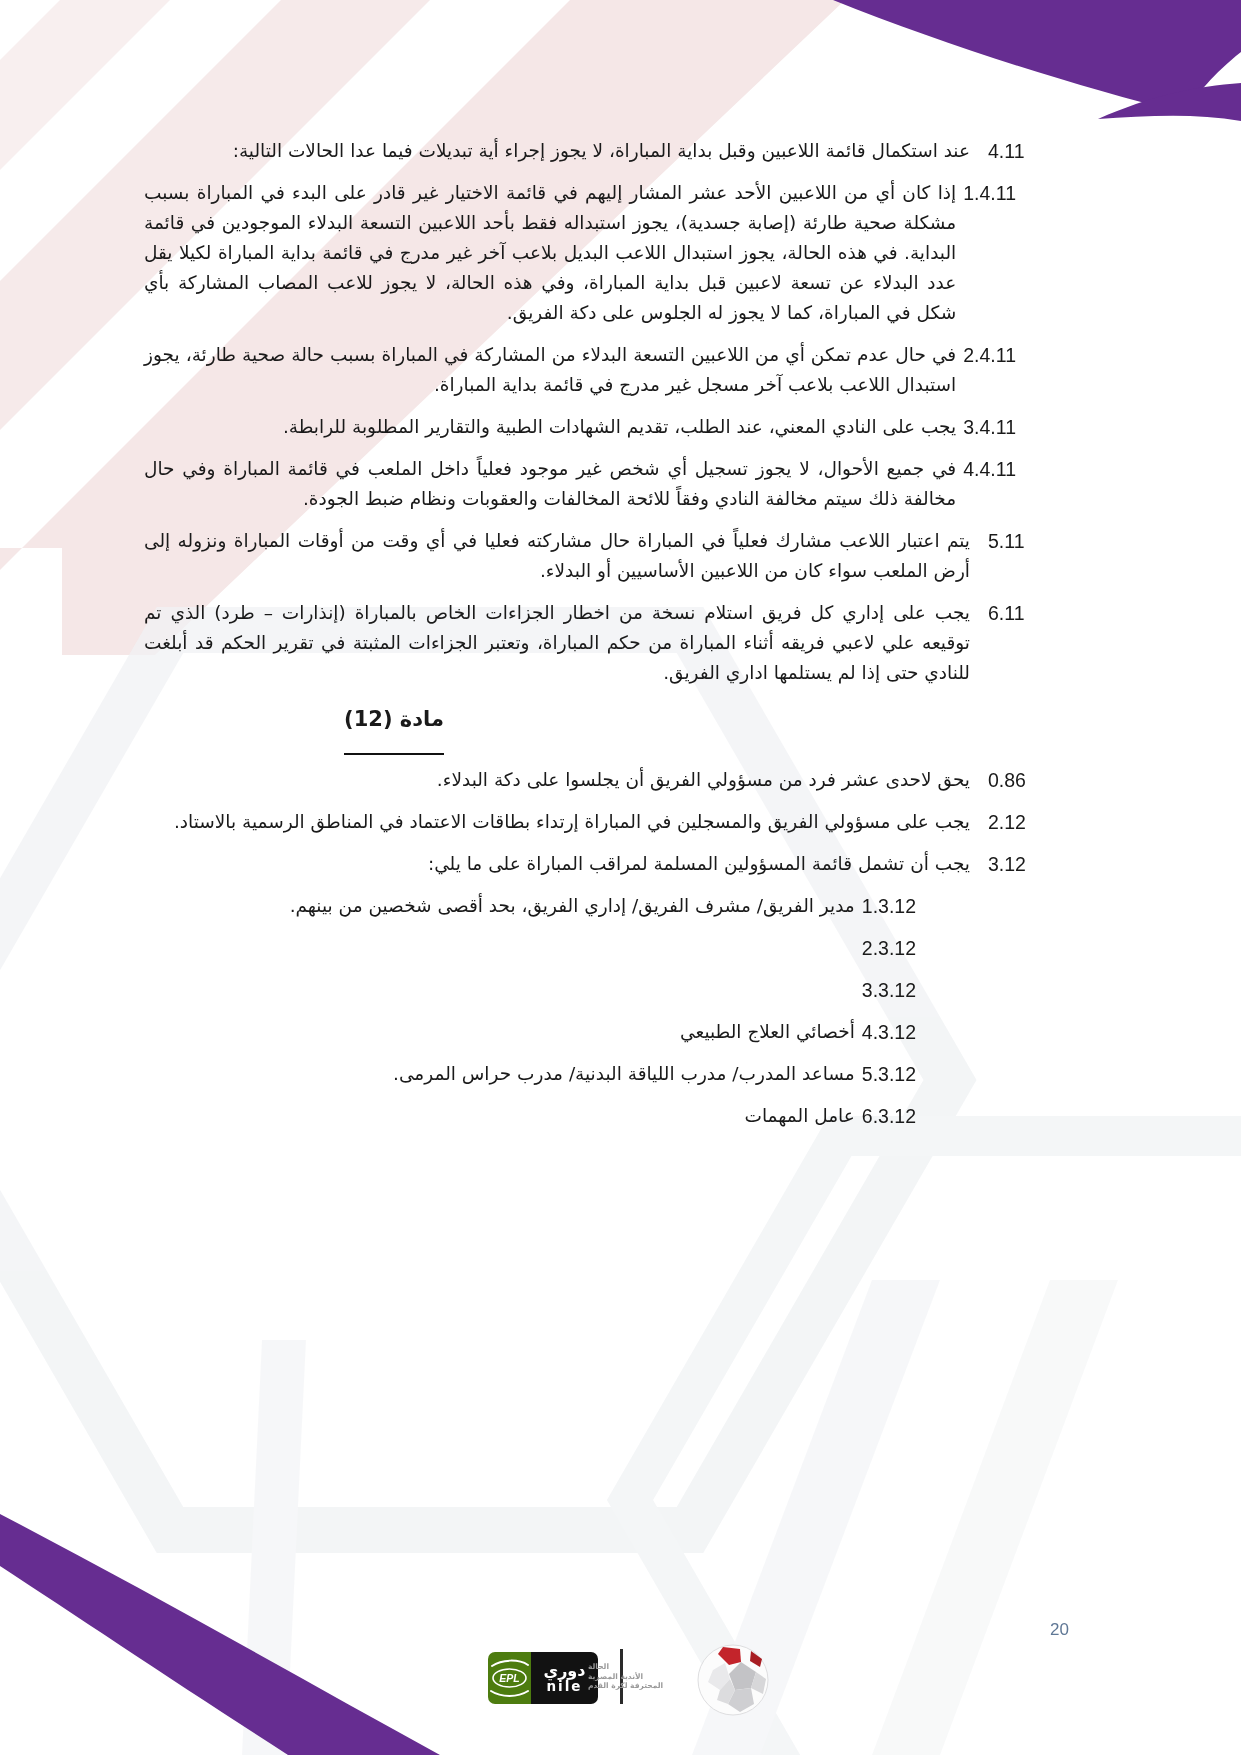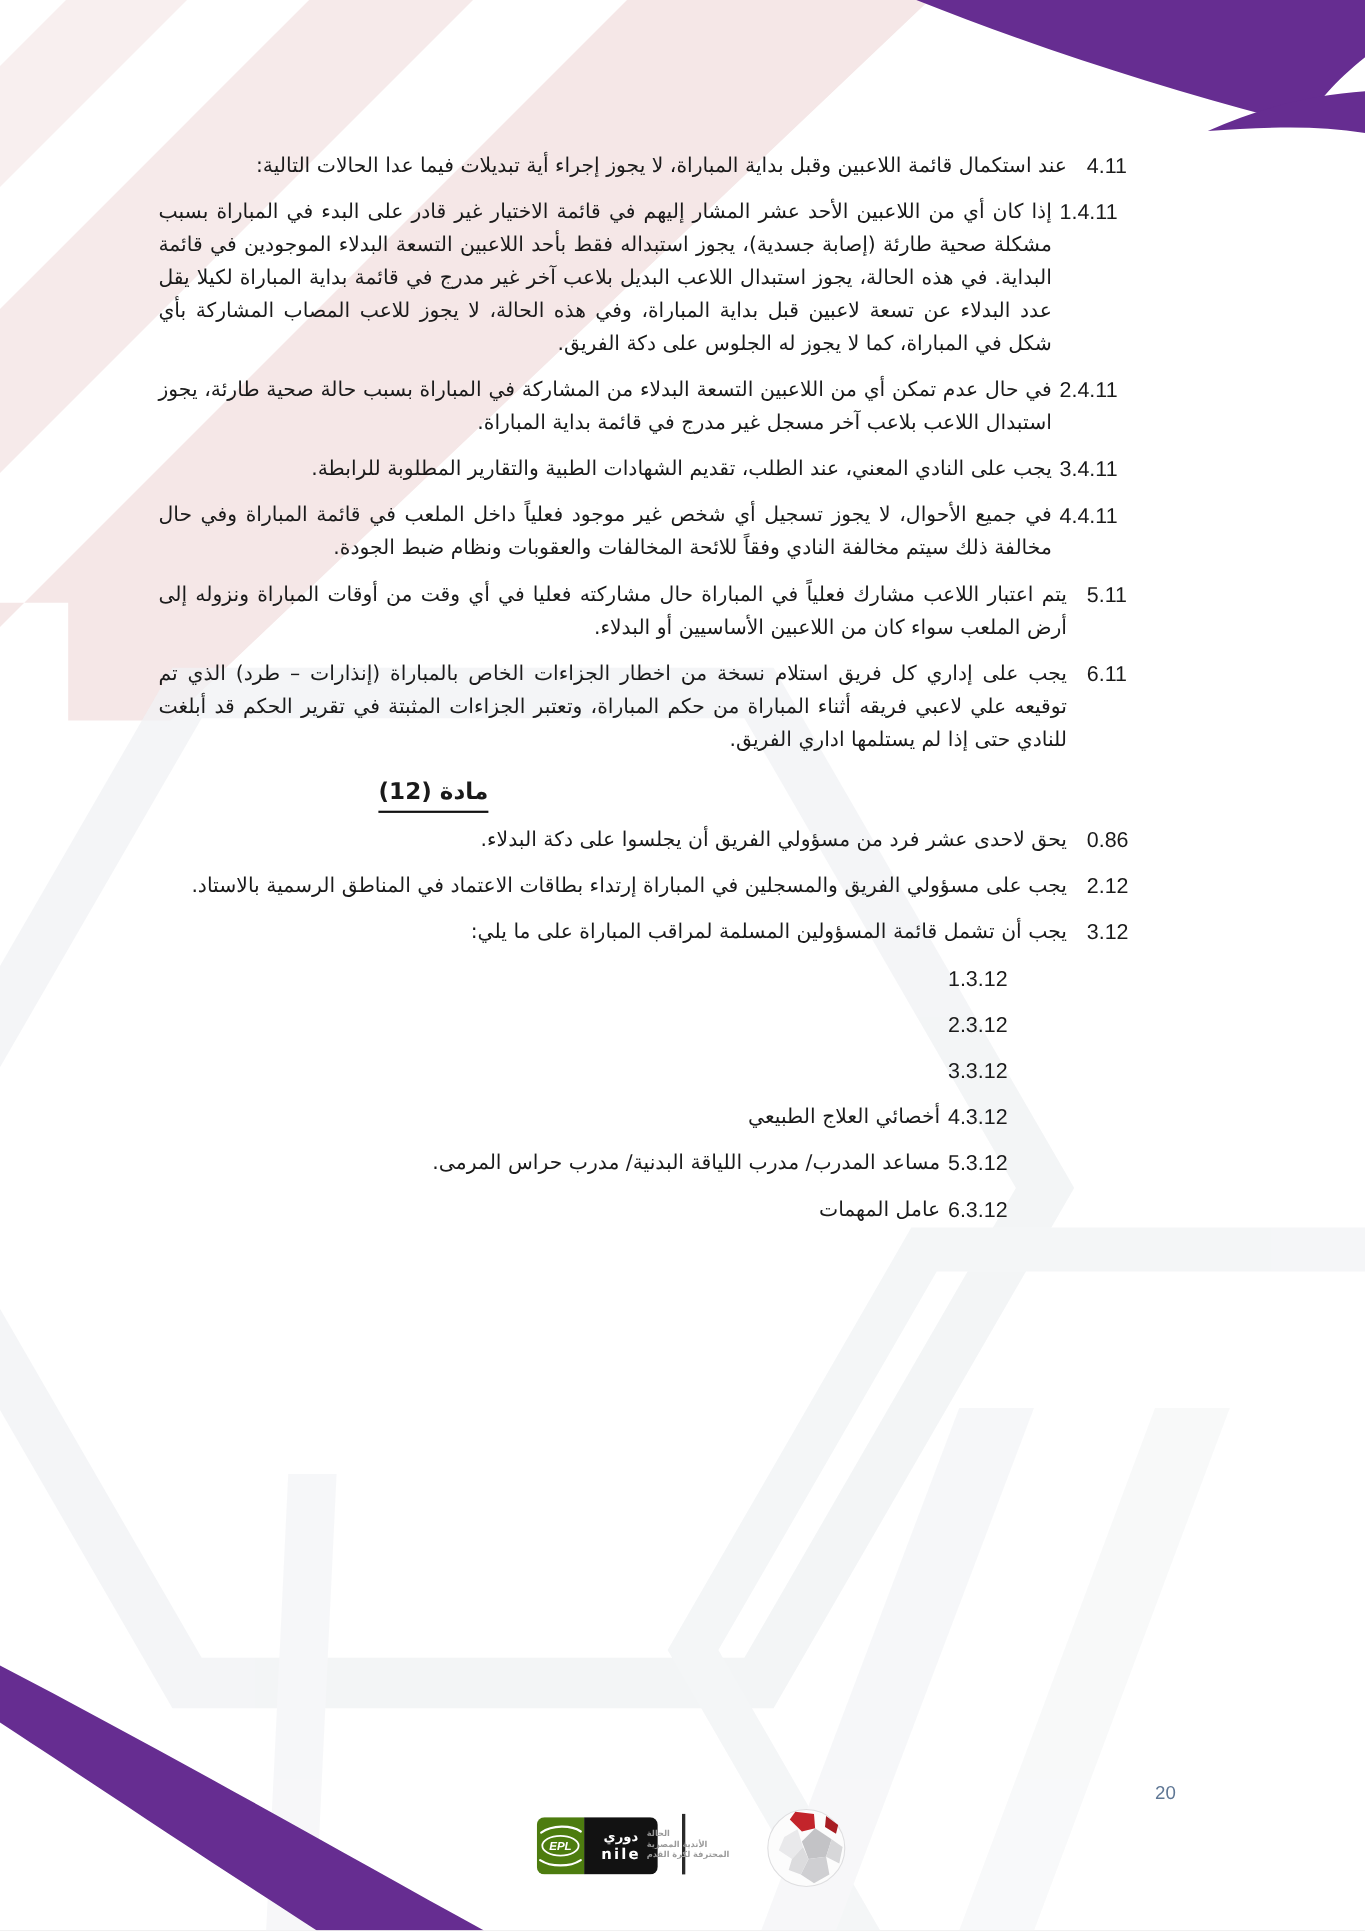--- a/index.html
+++ b/index.html
@@ -35,40 +35,40 @@
   .lvl2a .num{margin-left:7px;}
   .lvl2b{padding-right:114px;}
   .lvl2b .num{margin-left:7px;}
   .lvl2b .txt{text-align:right;}
   
   .heading-wrap{width:500px;margin:16px auto 0 0;text-align:center;}
   .article-title{
     font-weight:bold;font-size:21px;line-height:30px;margin-bottom:10px;
   }
   .article-title span,.article-subtitle span{
-    display:inline-block;border-bottom:2.5px solid #111;padding-bottom:3px;
+    display:inline-block;border-bottom:2.5px solid #111;padding-bottom:19px;
   }
   .article-subtitle{
     font-weight:bold;font-size:20.5px;line-height:30px;margin-bottom:16px;
   }
   
   .page-number{
     position:absolute;left:1050px;top:1620px;
     font-family:"Liberation Sans","DejaVu Sans",sans-serif;
     font-size:17px;color:#5f7795;
   }
   .league-logo{position:absolute;left:488px;top:1652px;width:110px;height:52px;display:flex;
     border-radius:7px;overflow:hidden;}
   .league-logo .epl-box{width:43px;height:52px;background:#4d7c0f;position:relative;}
   .league-logo .nile-box{
     width:67px;height:52px;background:#121212;color:#fff;
     display:flex;flex-direction:column;align-items:center;justify-content:center;
     direction:rtl;
   }
-  .nile-box .ar{font-size:12px;font-weight:bold;line-height:17px;}
+  .nile-box .ar{font-size:16px;font-weight:bold;line-height:17px;}
   .nile-box .en{font-size:13.5px;font-weight:bold;letter-spacing:2px;line-height:15px;direction:ltr;}
   .footer-divider{
     position:absolute;left:620px;top:1649px;width:2.5px;height:55px;background:#2a2a2a;
   }
   .association{position:absolute;left:588px;top:1662px;width:106px;
     direction:rtl;text-align:left;
     font-size:7.5px;font-weight:bold;line-height:9.5px;color:#9a9a9a;}
   .association div{white-space:nowrap;}
   .football{position:absolute;left:695px;top:1642px;}
 </style>
@@ -148,20 +148,21 @@
         <div class="item lvl1">
       <span class="num">2.12</span>
       <div class="txt">يجب على مسؤولي الفريق والمسجلين في المباراة إرتداء بطاقات الاعتماد في المناطق الرسمية بالاستاد.</div>
     </div>
         <div class="item lvl1">
       <span class="num">3.12</span>
       <div class="txt">يجب أن تشمل قائمة المسؤولين المسلمة لمراقب المباراة على ما يلي:</div>
     </div>
         <div class="item lvl2b">
       <span class="num">1.3.12</span>
+      <div class="txt">مدير الفريق/ مشرف الفريق/ إداري الفريق، بحد أقصى شخصين من بينهم.</div>
     </div>
         <div class="item lvl2b">
       <span class="num">2.3.12</span>
     </div>
         <div class="item lvl2b">
       <span class="num">3.3.12</span>
     </div>
         <div class="item lvl2b">
       <span class="num">4.3.12</span>
       <div class="txt">أخصائي العلاج الطبيعي</div>

